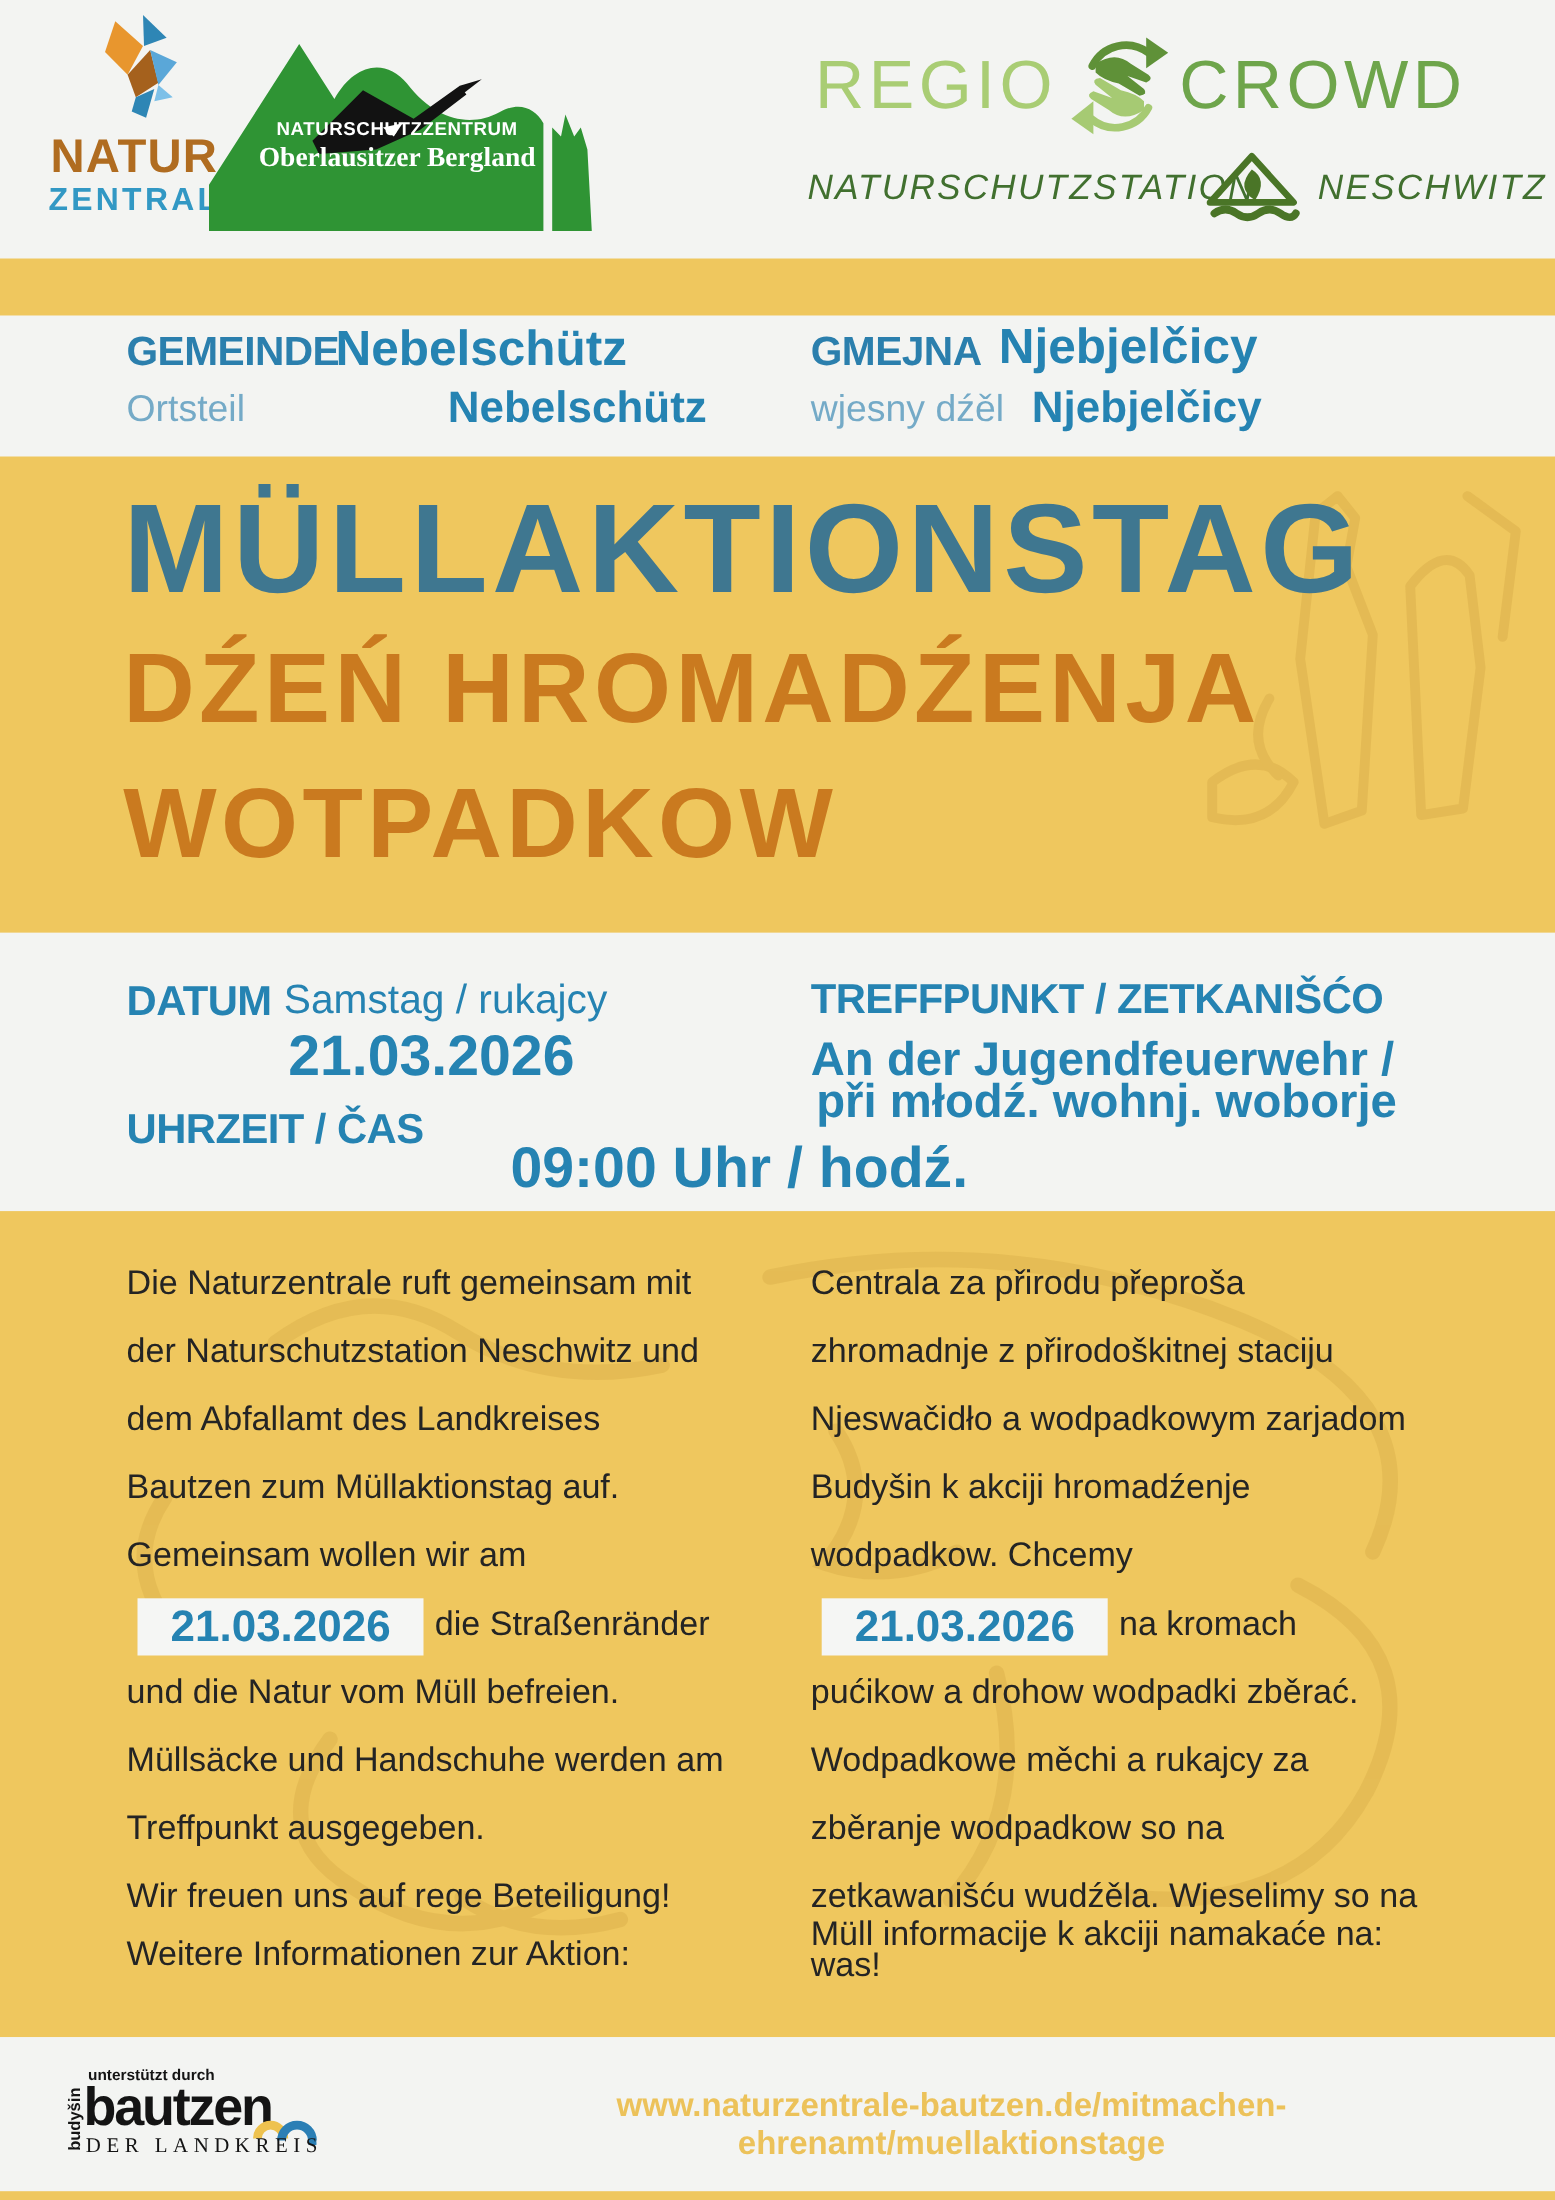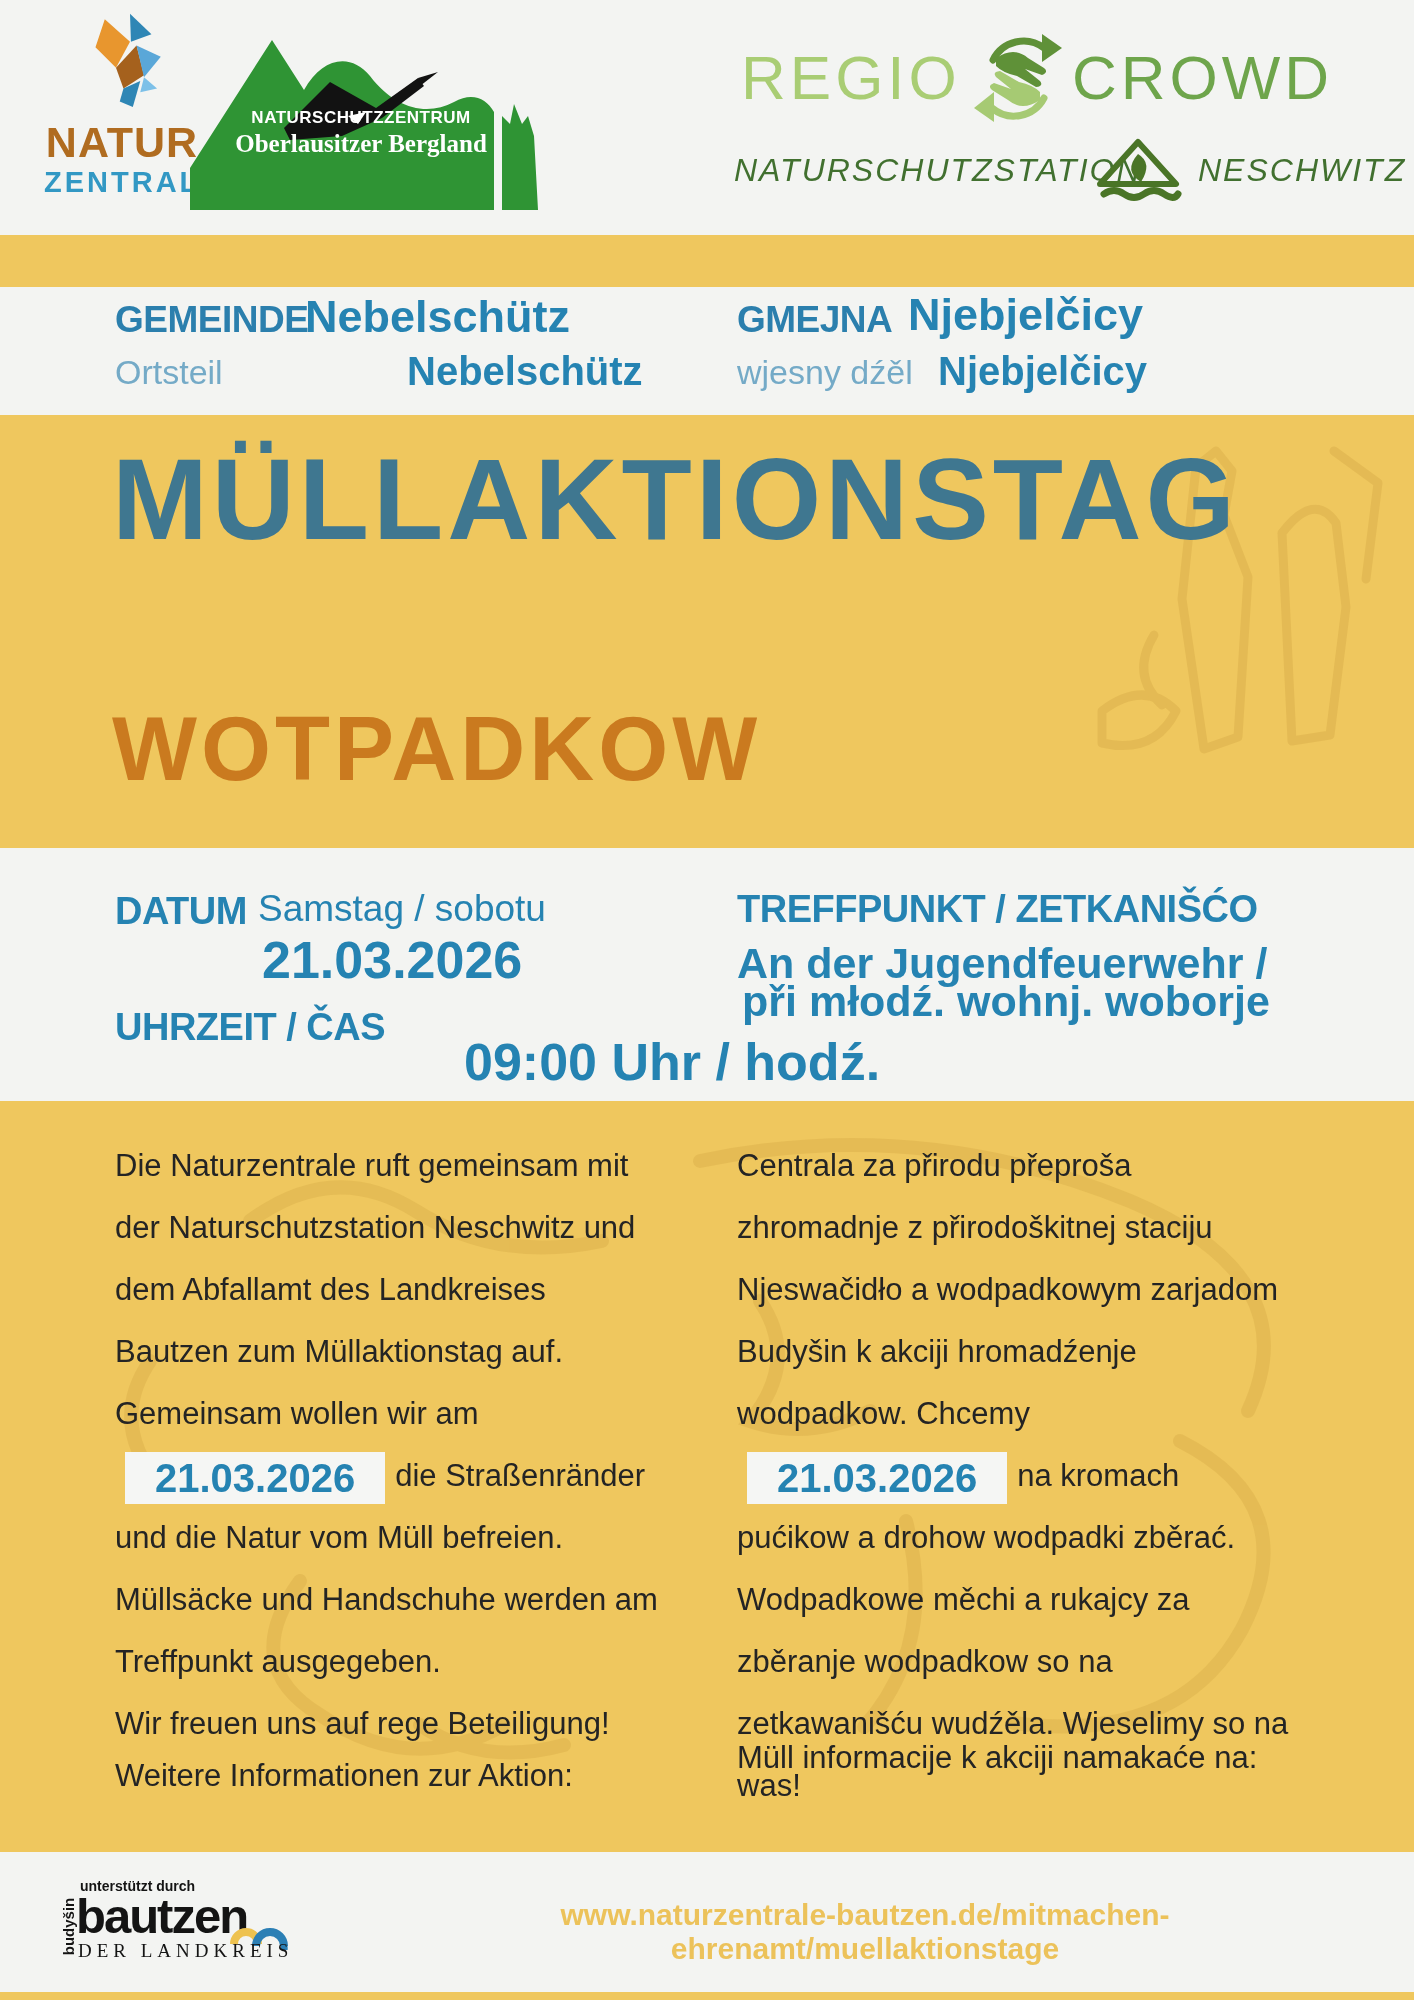--- a/index.html
+++ b/index.html
@@ -150,26 +150,27 @@
     <svg class="abs" style="right:0;top:0;" width="620" height="433" viewBox="0 0 620 433" aria-hidden="true">
       <g stroke="#dcb14c" stroke-width="9" fill="none" stroke-linecap="round" stroke-linejoin="round" opacity="0.55">
         <path d="M402,52 l20,-16 16,20 -8,44 24,62 -10,160 -34,12 -22,-150 z"></path>
         <path d="M488,118 q32,-42 54,-10 l10,84 -16,128 -38,6 z"></path>
         <path d="M308,296 q42,-32 74,0 q-22,44 -74,32 z"></path>
         <path d="M540,36 l44,32 -12,96"></path>
         <path d="M360,220 q-24,40 8,70"></path>
       </g>
     </svg>
     <div class="title-de">MÜLLAKTIONSTAG</div>
+    <div class="title-hsb l1">DŹEŃ HROMADŹENJA</div>
     <div class="title-hsb l2">WOTPADKOW</div>
   </div>
 
   <div class="sec sec-details">
     <span class="abs d-label" style="left:115px;top:42px;">DATUM</span>
-    <span class="abs d-day" style="left:258px;top:40px;">Samstag / sobotu</span>
+    <span class="abs d-day" style="left:258px;top:40px;">Samstag / rukajcy</span>
     <span class="abs d-big" style="left:262px;top:82px;">21.03.2026</span>
     <span class="abs d-label" style="left:115px;top:158px;">UHRZEIT / ČAS</span>
     <span class="abs d-big" style="left:464px;top:172px;margin-top:12px;">09:00 Uhr / hodź.</span>
     <span class="abs d-label" style="left:737px;top:40px;">TREFFPUNKT / ZETKANIŠĆO</span>
     <span class="abs d-meet" style="left:737px;top:90px;">An der Jugendfeuerwehr /</span>
     <span class="abs d-meet" style="left:742px;top:128px;">při młodź. wohnj. woborje</span>
   </div>
 
   <div class="sec sec-body">
     <svg class="abs" style="left:0;top:0;" width="1414" height="751" viewBox="0 0 1414 751" aria-hidden="true">

